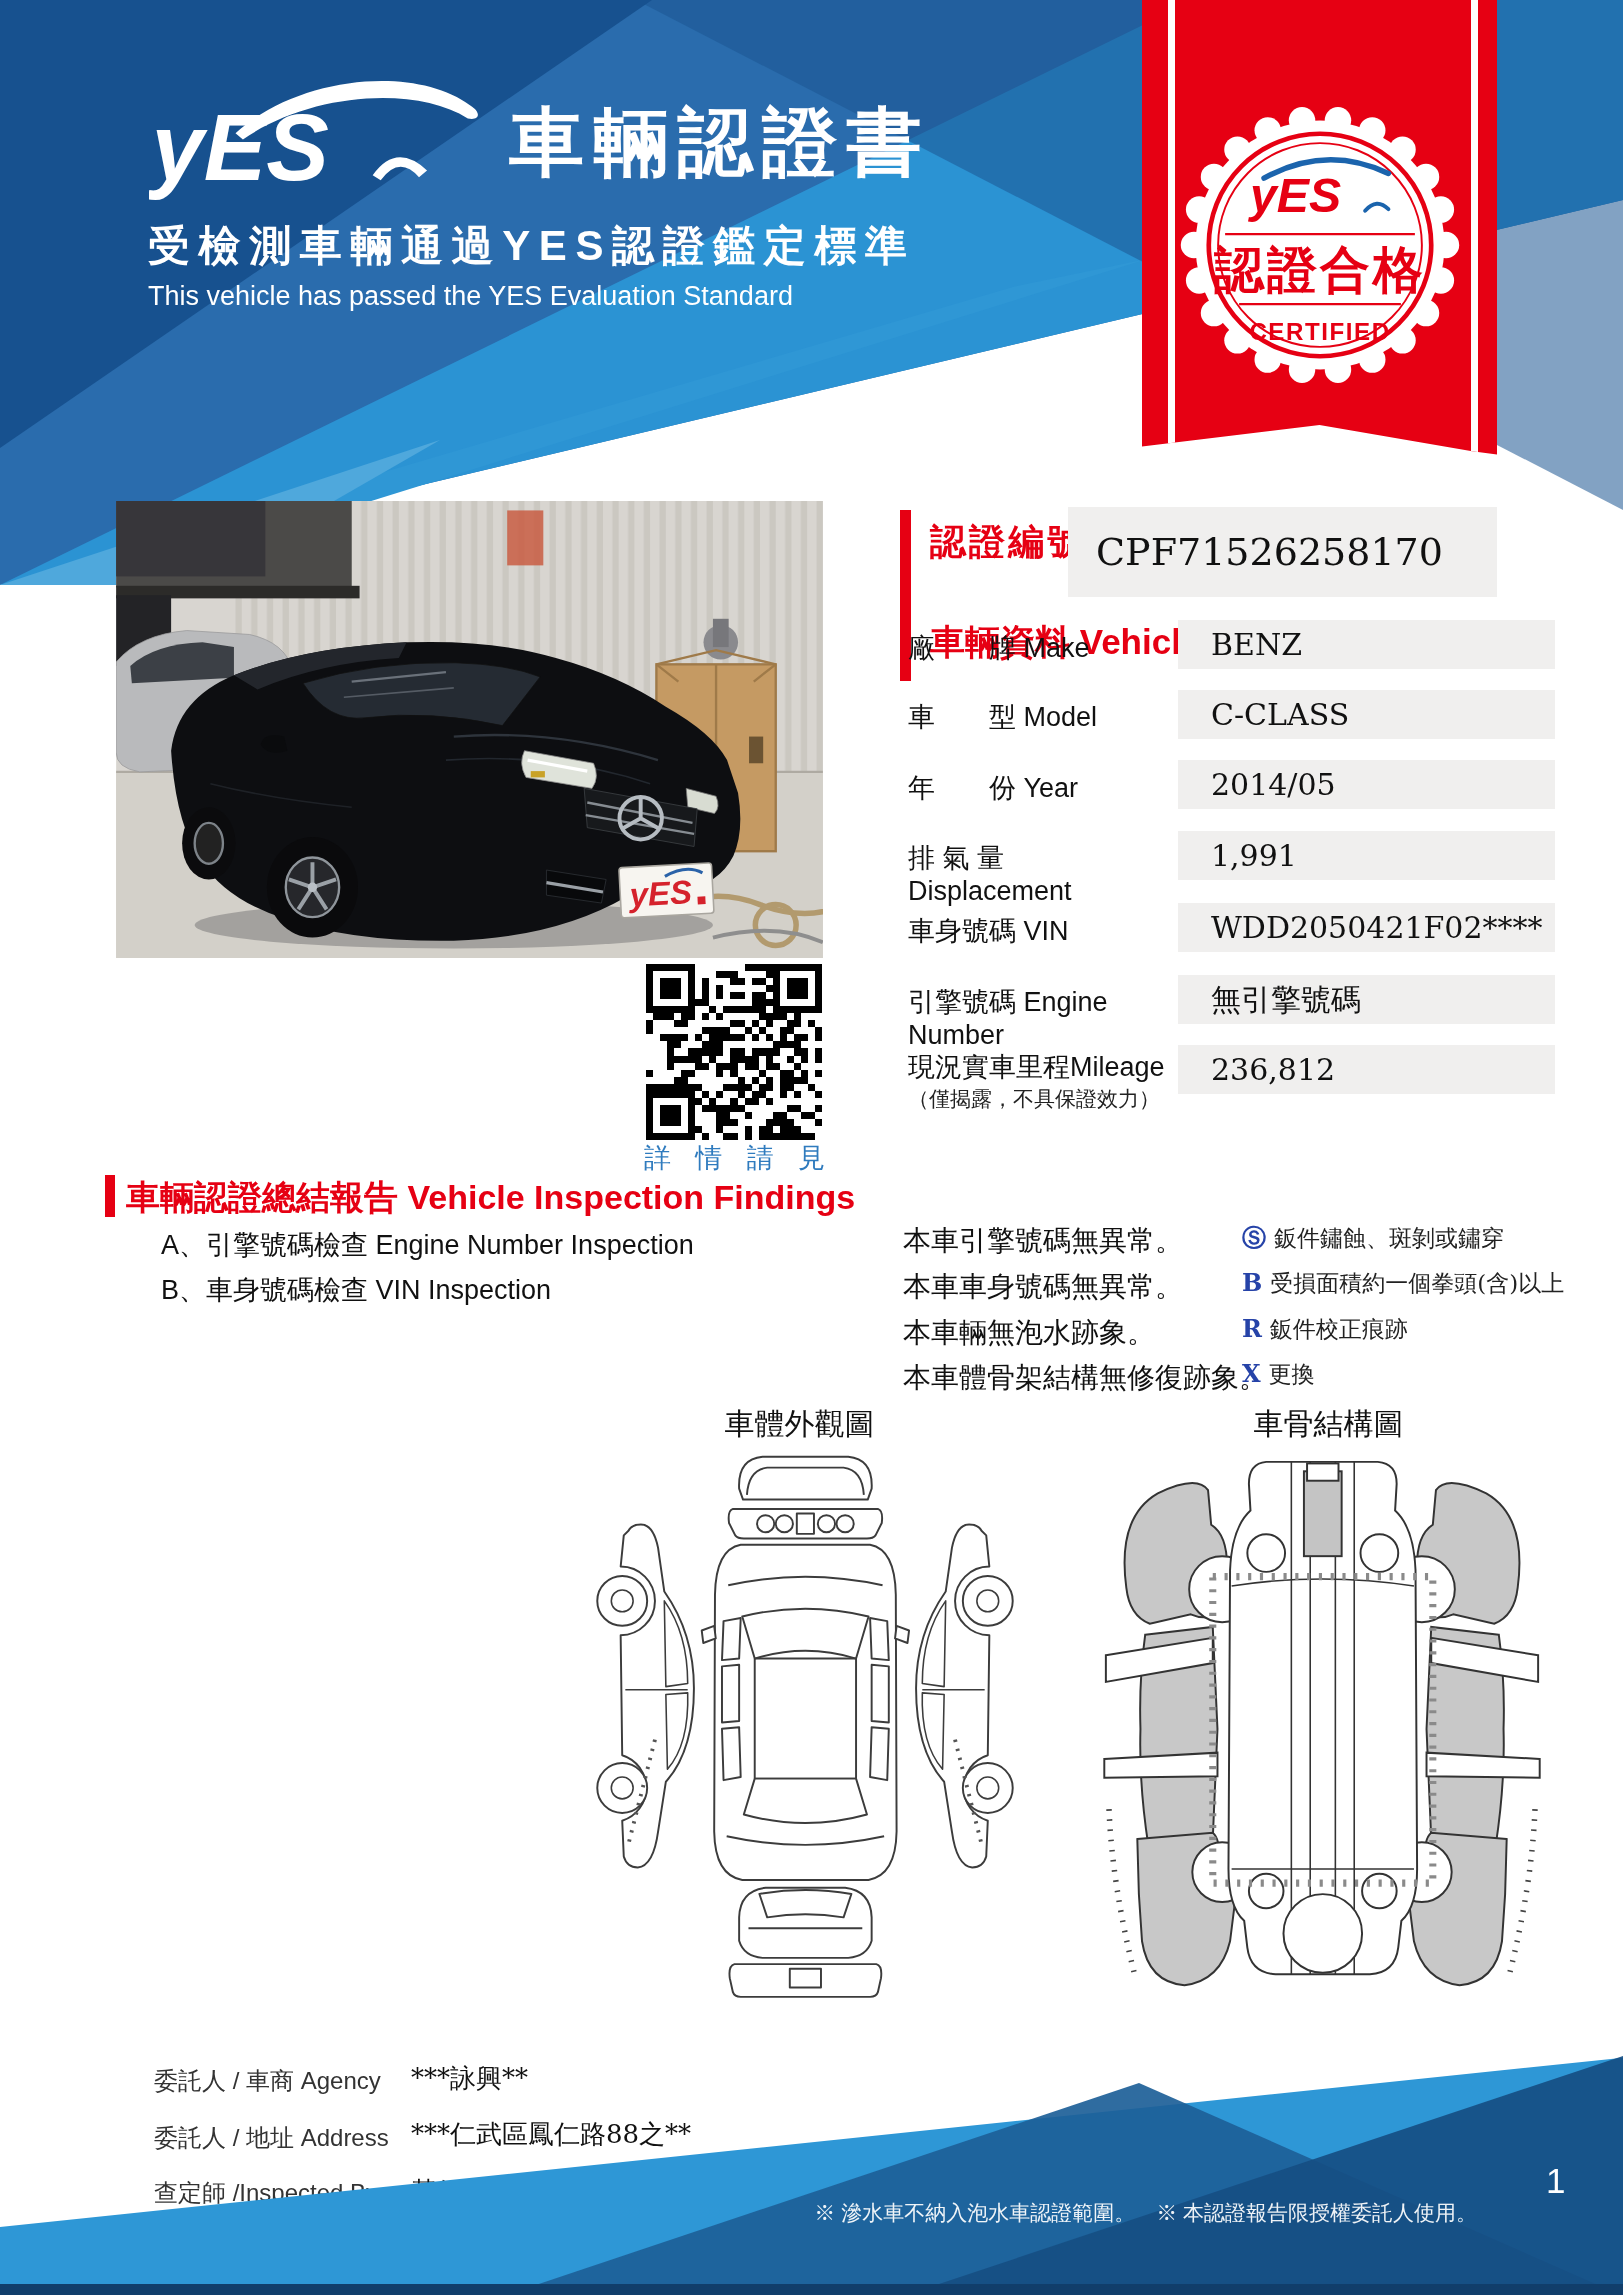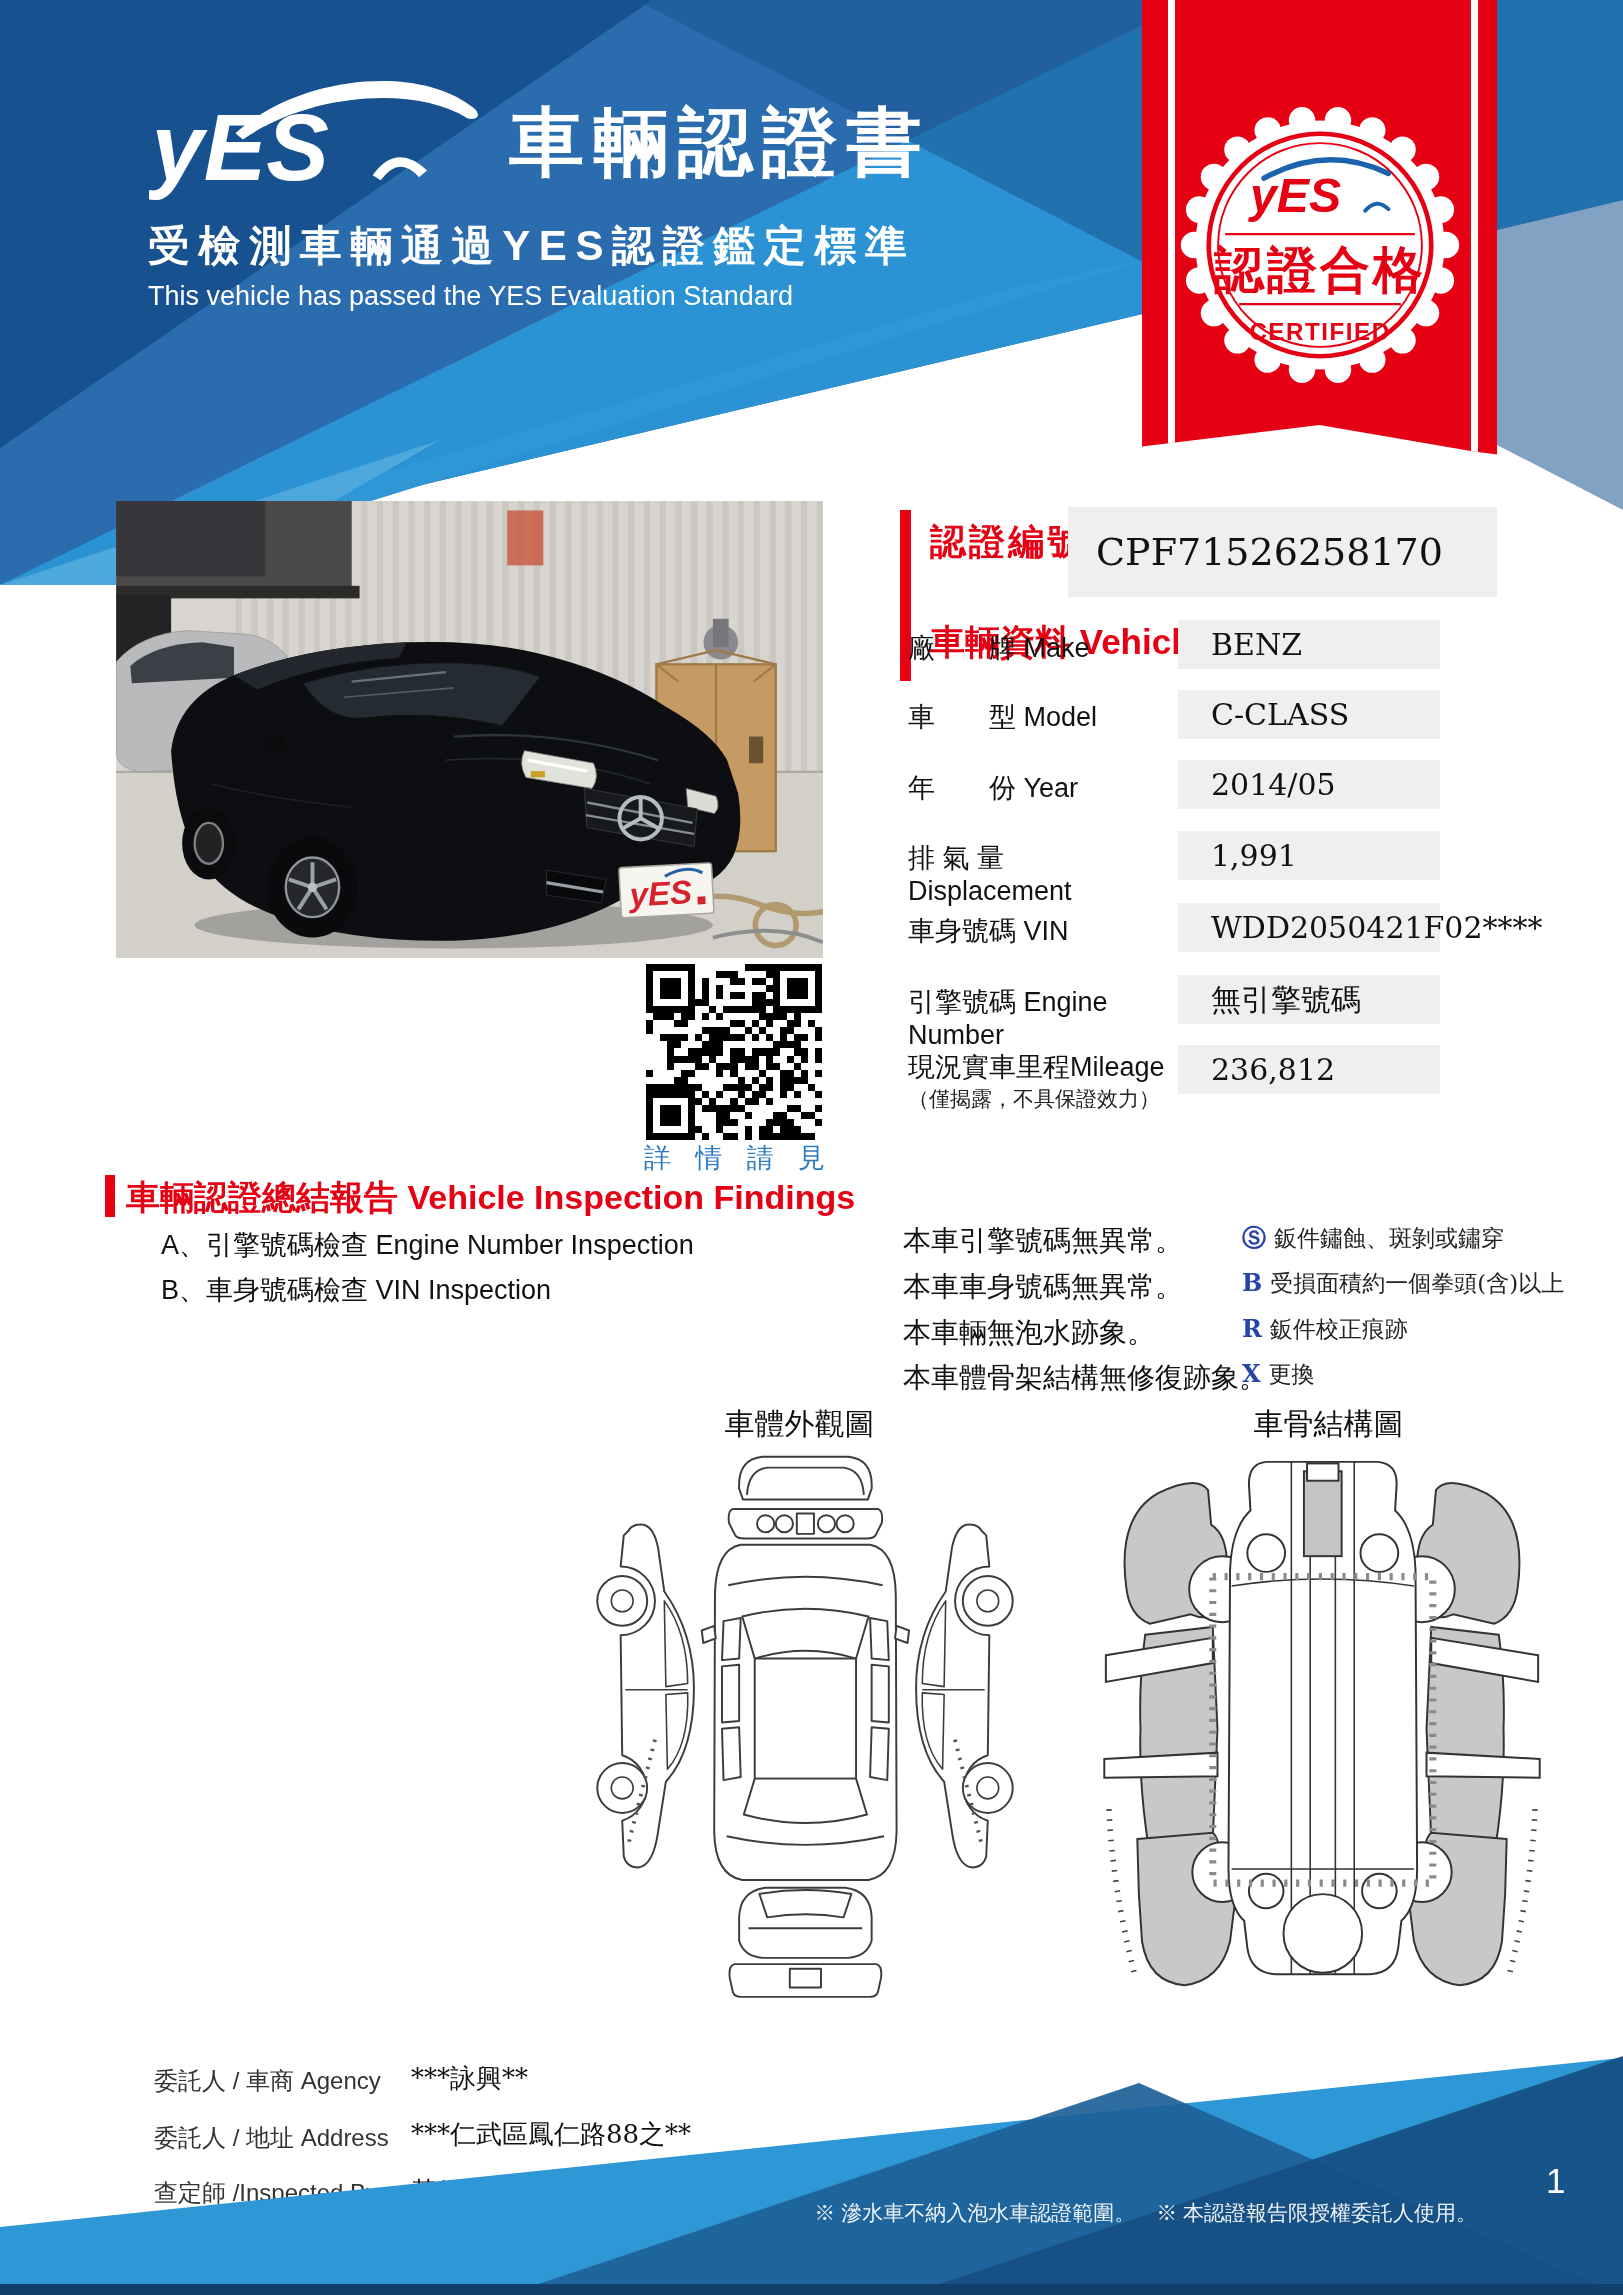--- a/index.html
+++ b/index.html
@@ -31,21 +31,21 @@
 
   
   .redbar{background:#e60013;}
   .cert-label{left:930px;top:518px;font-size:36px;font-weight:bold;color:#e60013;letter-spacing:3.1px;}
   .cert-box{left:1068px;top:507px;width:429px;height:90px;background:#f0efee;}
   .cert-num{padding-left:28px;font-size:38px;line-height:90px;color:#111;}
   .sec-title{font-weight:bold;color:#e60013;}
   .vi-title{left:930px;top:619px;font-size:35px;}
   .vrow-label{left:908px;width:267px;font-size:27px;color:#111;}
   .vrow-note{left:908px;font-size:21px;color:#222;}
-  .vbox{left:1178px;width:262px;height:49px;background:#f0efee;}
+  .vbox{left:1178px;width:377px;height:49px;background:#f0efee;}
   .vval{padding-left:33px;font-size:30px;line-height:49px;color:#111;}
 
   
   .qr{left:646px;top:964px;width:176px;height:176px;}
   .qr-cap{left:597px;top:1140px;width:283px;text-align:center;font-size:27px;
           letter-spacing:7.9px;color:#2f7bbe;}
 
   
   .f-title{left:126px;top:1175px;font-size:34px;}
   .f-item{left:161px;font-size:27px;color:#111;}

